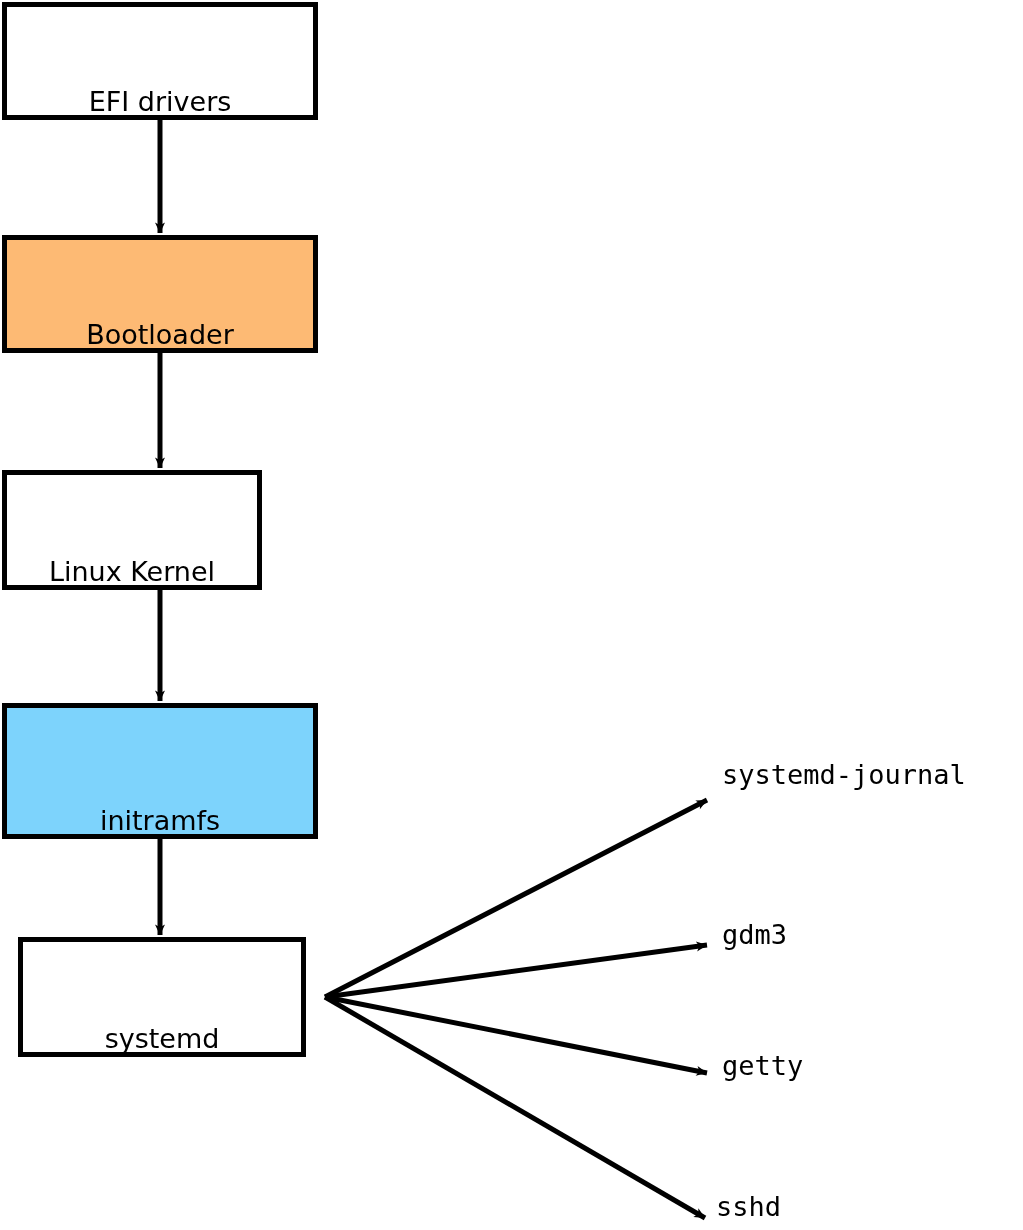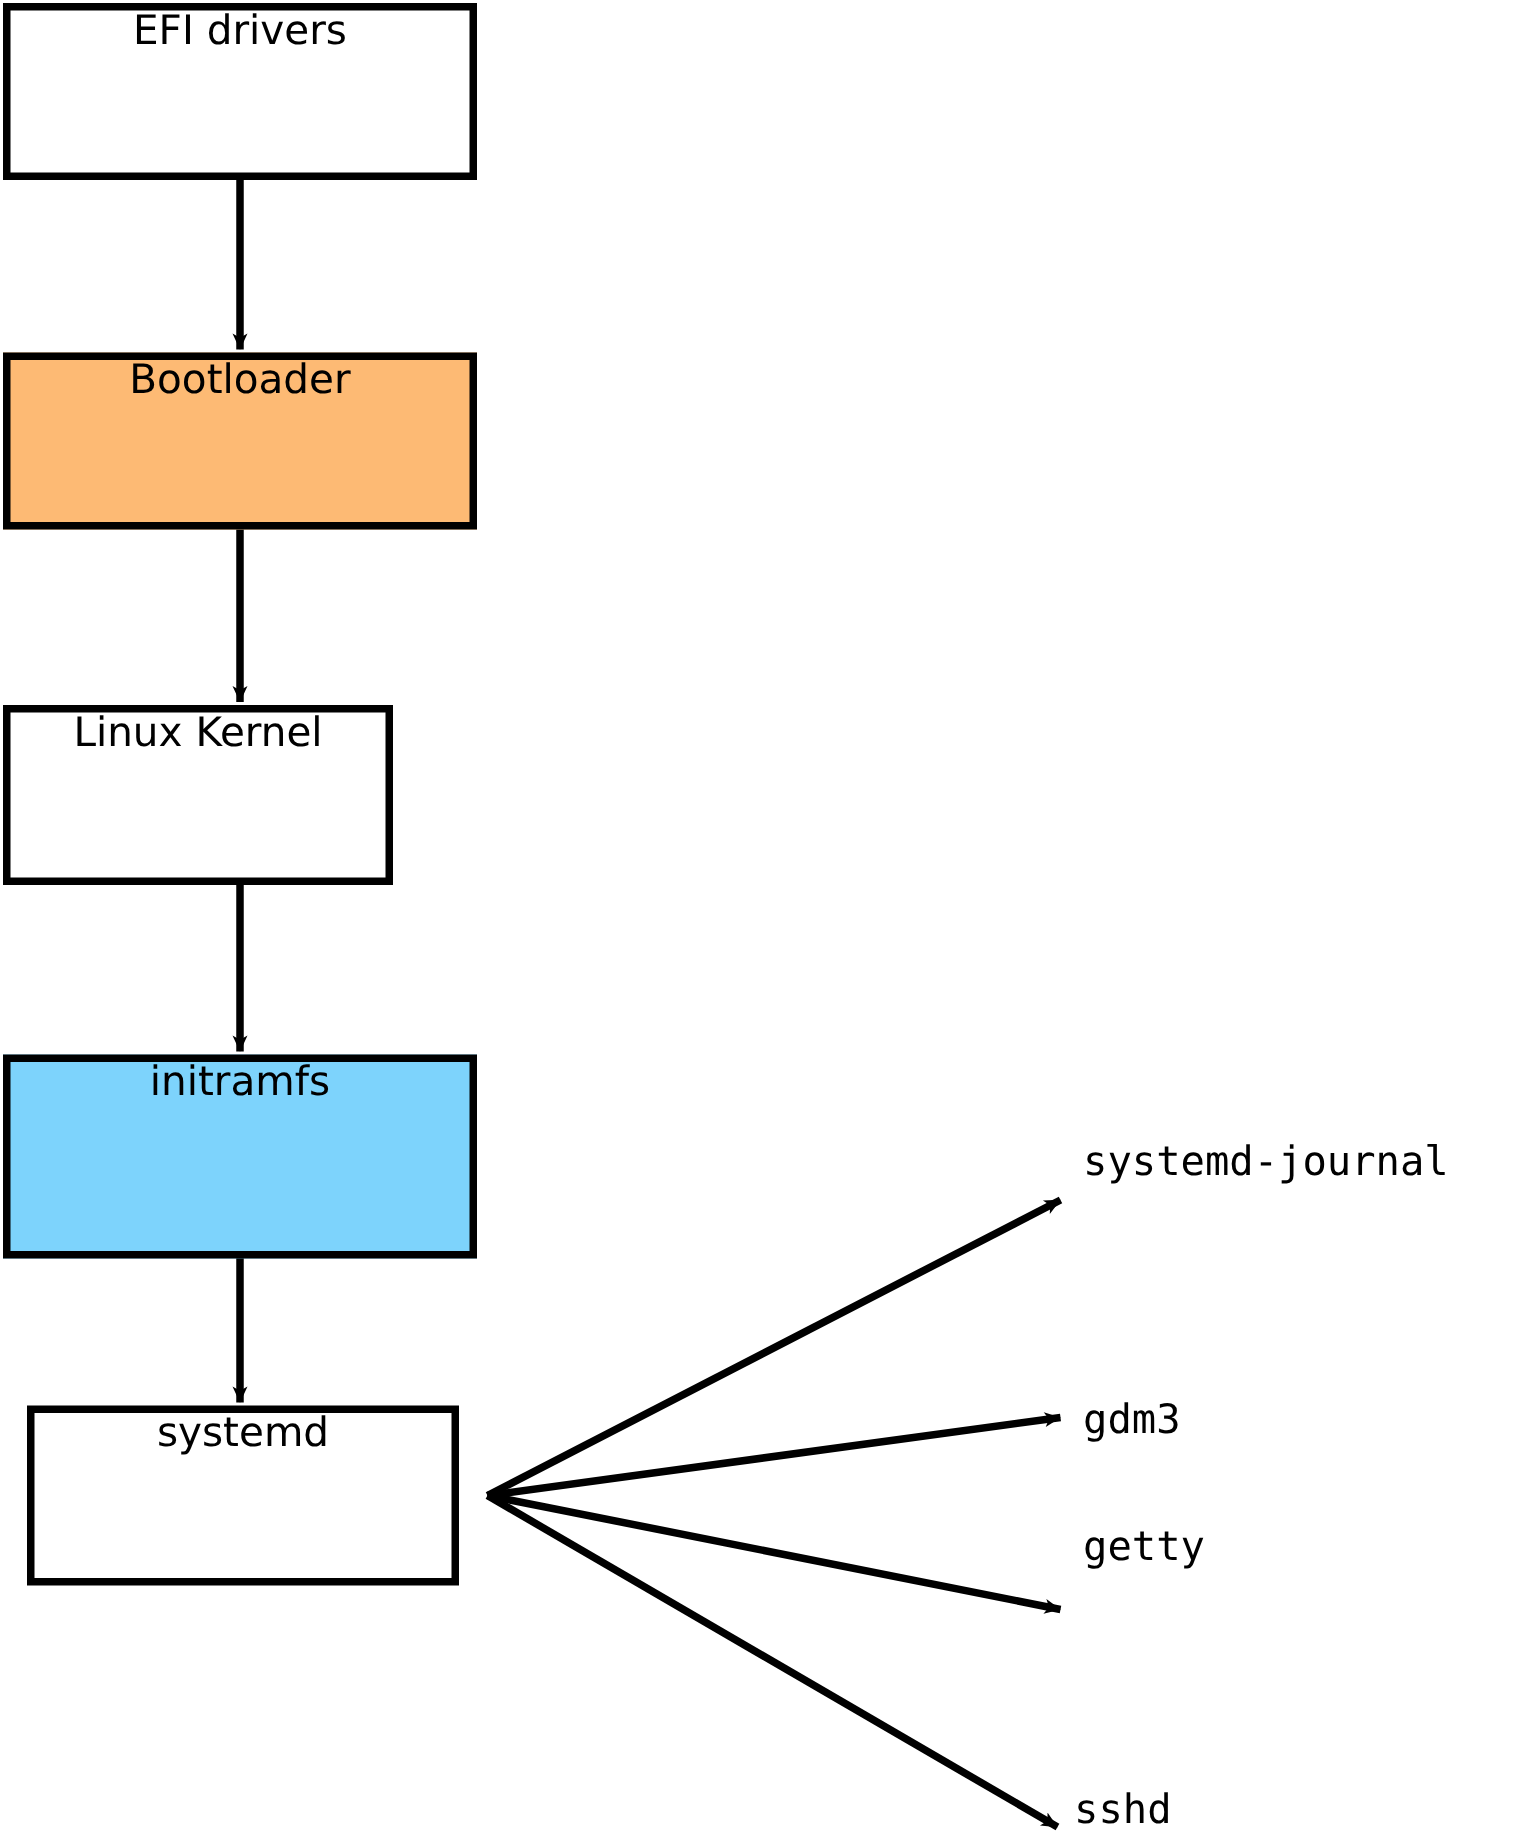--- a/index.html
+++ b/index.html
@@ -25,21 +25,21 @@
     top: 0;
     width: 1023px;
     height: 1230px;
   }
   .node-box {
     position: absolute;
     box-sizing: border-box;
     border: 5px solid #000000;
     background: #ffffff;
     display: flex;
-    align-items: flex-start;
+    align-items: flex-end;
     justify-content: center;
   }
   .node-label {
     font-family: "DejaVu Sans", sans-serif;
     font-size: 27px;
     line-height: 1;
     color: #000000;
     white-space: nowrap;
   }
   .leaf-label {
@@ -98,19 +98,19 @@
       </div>
       <div class="node-box" style="left: 2px; top: 703px; width: 316px; height: 136px; border-color: rgb(0, 0, 0); background: #7dd3fc;">
         <span class="node-label" style="color: rgb(0, 0, 0);">initramfs</span>
       </div>
       <div class="node-box" style="left: 18px; top: 937px; width: 288px; height: 120px; border-color: rgb(0, 0, 0); background: rgb(255, 255, 255);">
         <span class="node-label" style="color: rgb(0, 0, 0);">systemd</span>
       </div>
     </div>
   <div id="service-label-group">
       <div class="leaf-label" style="left: 722px; top: 761px; color: rgb(0, 0, 0);">systemd-journal</div>
-      <div class="leaf-label" style="left: 722px; top: 921px; color: rgb(0, 0, 0); margin-top: 12px;">gdm3</div>
-      <div class="leaf-label" style="left: 722px; top: 1018px; color: rgb(0, 0, 0);">getty</div>
+      <div class="leaf-label" style="left: 722px; top: 921px; color: rgb(0, 0, 0);">gdm3</div>
+      <div class="leaf-label" style="left: 722px; top: 1052px; color: rgb(0, 0, 0);">getty</div>
       <div class="leaf-label" style="left: 716px; top: 1193px; color: rgb(0, 0, 0);">sshd</div>
     </div>
 
 
 </div>
 
 </body></html>

